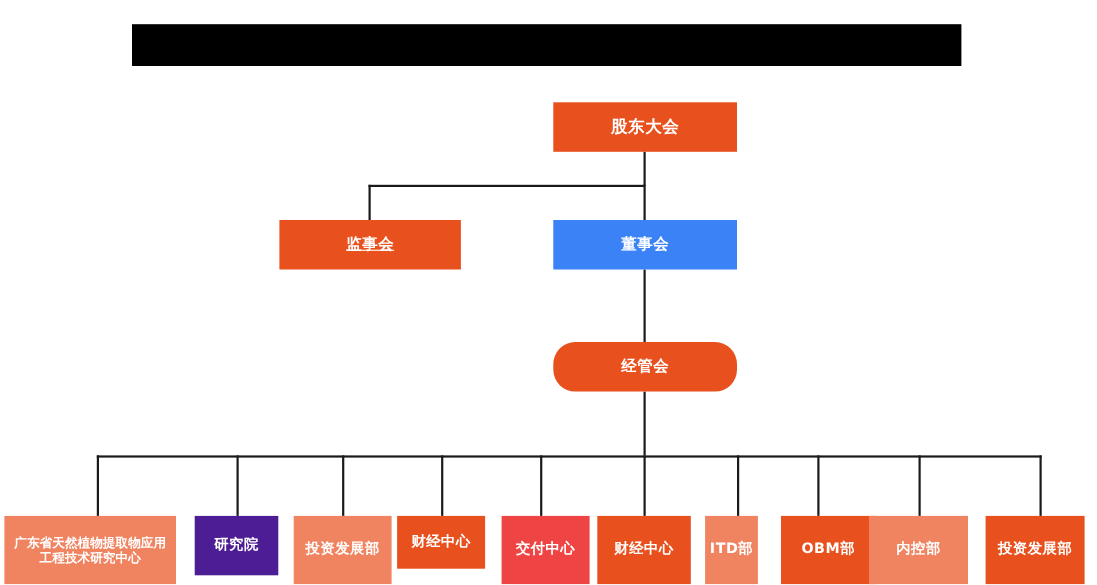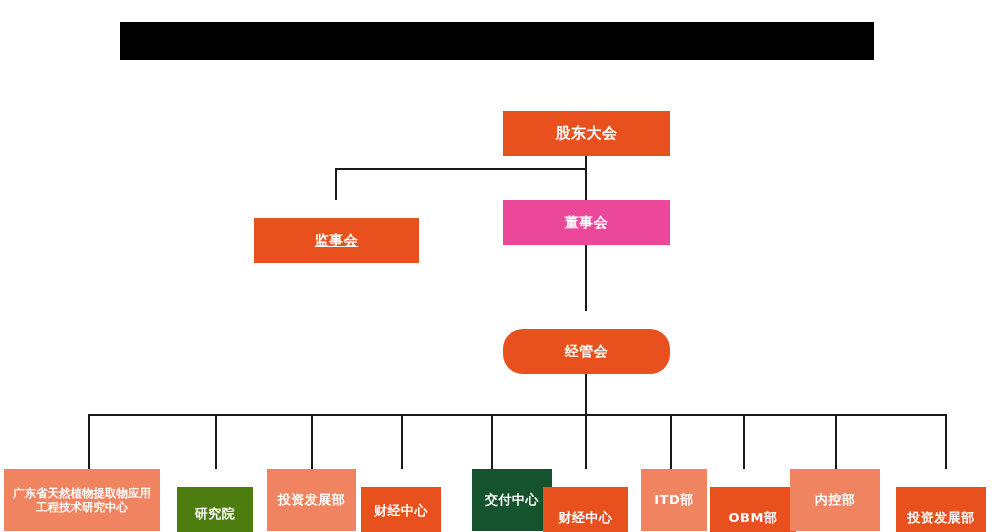--- a/index.html
+++ b/index.html
@@ -38,21 +38,21 @@
     display: flex;
     align-items: center;
     justify-content: center;
     text-align: center;
     color: #ffffff;
     font-weight: bold;
     line-height: 1.25;
     letter-spacing: 0.5px;
     user-select: none;
   }
-  .node.primary   { background: #E8511D; margin-top: 18px; }
+  .node.primary   { background: #E8511D; }
   .node.secondary { background: #F08360; }
 
   .node-lg   { font-size: 15px; }
   .node-md   { font-size: 14px; }
   .node-sm   { font-size: 13px; }
   .node-xs   { font-size: 11.5px; letter-spacing: 0px; }
 </style>
 </head>
 <body>
 
@@ -70,52 +70,52 @@
       <div class="line line-h" style="left: 88px; top: 414px; width: 859px; background: rgb(26, 26, 26);"></div>
     </div>
 
   <div id="node-layer">
       <div class="node primary node-lg" style="left: 503px; top: 93px; width: 167px; height: 45px; background: rgb(232, 81, 29); color: rgb(255, 255, 255);">
         <span style="padding: 0px 4px;">股东大会</span>
       </div>
       <div class="node primary node-md" style="left: 254px; top: 200px; width: 165px; height: 45px; background: rgb(232, 81, 29); color: rgb(255, 255, 255); text-decoration: underline;">
         <span style="padding: 0px 4px;">监事会</span>
       </div>
-      <div class="node secondary node-md" style="left: 503px; top: 200px; width: 167px; height: 45px; background: #ec4899; color: rgb(255, 255, 255); align-items: center;">
+      <div class="node secondary node-md" style="left: 503px; top: 200px; width: 167px; height: 45px; background: #3b82f6; color: rgb(255, 255, 255); align-items: center;">
         <span style="padding: 0px 4px;">董事会</span>
       </div>
       <div class="node primary node-md" style="left: 503px; top: 311px; width: 167px; height: 45px; background: rgb(232, 81, 29); color: rgb(255, 255, 255); border-radius: 20px;">
         <span style="padding: 0px 4px;">经管会</span>
       </div>
       <div class="line line-v" style="left: 88px; top: 414px; height: 55px; background: rgb(26, 26, 26);"></div>
       <div class="node secondary node-xs" style="left: 4px; top: 469px; width: 156px; height: 62px; background: rgb(240, 131, 96); color: rgb(255, 255, 255); justify-content: center;">
         <span style="padding: 0px 4px;">广东省天然植物提取物应用工程技术研究中心</span>
       </div>
       <div class="line line-v" style="left: 215px; top: 414px; height: 55px; background: rgb(26, 26, 26);"></div>
-      <div class="node primary node-sm" style="left: 177px; top: 469px; width: 76px; height: 54px; background: #4d7c0f; color: rgb(255, 255, 255);">
+      <div class="node primary node-sm" style="left: 177px; top: 469px; width: 76px; height: 54px; background: #4c1d95; color: rgb(255, 255, 255);">
         <span style="padding: 0px 4px;">研究院</span>
       </div>
       <div class="line line-v" style="left: 311px; top: 414px; height: 55px; background: rgb(26, 26, 26);"></div>
       <div class="node secondary node-sm" style="left: 267px; top: 469px; width: 89px; height: 62px; background: rgb(240, 131, 96); color: rgb(255, 255, 255);">
         <span style="padding: 0px 4px;">投资发展部</span>
       </div>
       <div class="line line-v" style="left: 401px; top: 414px; height: 55px; background: rgb(26, 26, 26);"></div>
       <div class="node primary node-sm" style="left: 361px; top: 469px; width: 80px; height: 48px; background: rgb(232, 81, 29); color: rgb(255, 255, 255);">
         <span style="padding: 0px 4px;">财经中心</span>
       </div>
       <div class="line line-v" style="left: 491px; top: 414px; height: 55px; background: rgb(26, 26, 26);"></div>
-      <div class="node secondary node-sm" style="left: 472px; top: 469px; width: 80px; height: 62px; background: #14532d; color: rgb(255, 255, 255);">
+      <div class="node secondary node-sm" style="left: 456px; top: 469px; width: 80px; height: 62px; background: #ef4444; color: rgb(255, 255, 255);">
         <span style="padding: 0px 4px;">交付中心</span>
       </div>
       <div class="line line-v" style="left: 585px; top: 414px; height: 55px; background: rgb(26, 26, 26);"></div>
       <div class="node primary node-sm" style="left: 543px; top: 469px; width: 85px; height: 62px; background: rgb(232, 81, 29); color: rgb(255, 255, 255);">
         <span style="padding: 0px 4px;">财经中心</span>
       </div>
       <div class="line line-v" style="left: 670px; top: 414px; height: 55px; background: rgb(26, 26, 26);"></div>
-      <div class="node secondary node-sm" style="left: 641px; top: 469px; width: 66px; height: 62px; background: rgb(240, 131, 96); color: rgb(255, 255, 255);">
+      <div class="node secondary node-sm" style="left: 641px; top: 469px; width: 48px; height: 62px; background: rgb(240, 131, 96); color: rgb(255, 255, 255);">
         <span style="padding: 0px 4px;">ITD部</span>
       </div>
       <div class="line line-v" style="left: 743px; top: 414px; height: 55px; background: rgb(26, 26, 26);"></div>
       <div class="node primary node-sm" style="left: 710px; top: 469px; width: 86px; height: 62px; background: rgb(232, 81, 29); color: rgb(255, 255, 255);">
         <span style="padding: 0px 4px;">OBM部</span>
       </div>
       <div class="line line-v" style="left: 835px; top: 414px; height: 55px; background: rgb(26, 26, 26);"></div>
       <div class="node secondary node-sm" style="left: 790px; top: 469px; width: 90px; height: 62px; background: rgb(240, 131, 96); color: rgb(255, 255, 255);">
         <span style="padding: 0px 4px;">内控部</span>
       </div>

